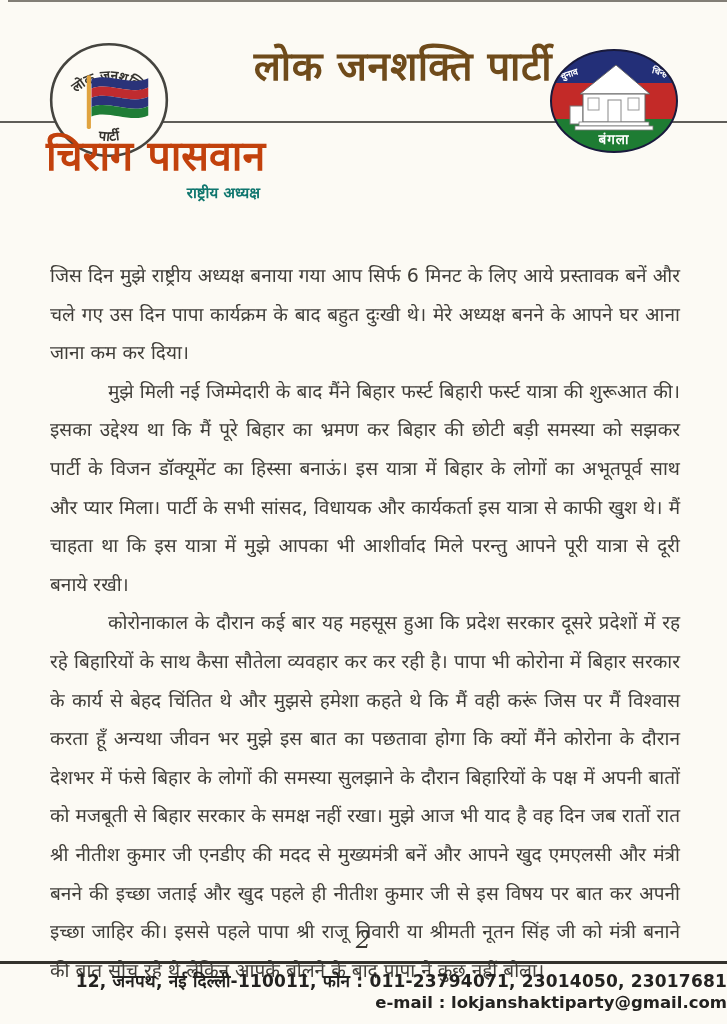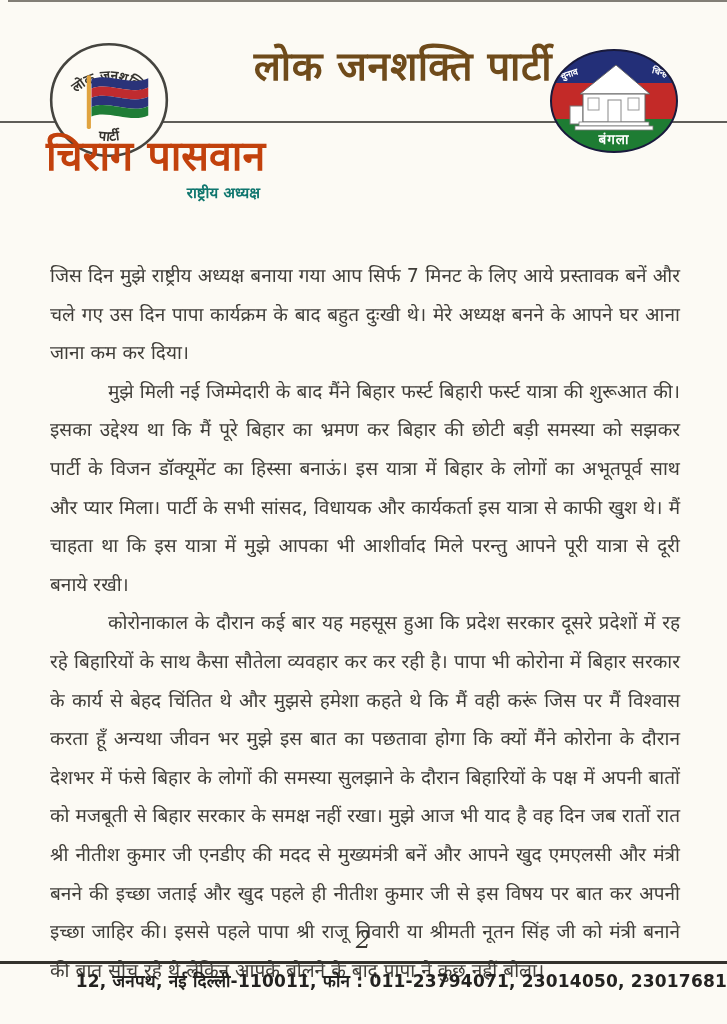--- a/index.html
+++ b/index.html
@@ -99,24 +99,25 @@
     </g>
     <ellipse cx="66" cy="53" rx="63" ry="51" fill="none" stroke="#191a3c" stroke-width="2"></ellipse>
   </svg>
 
   <div class="signatory">
     <div class="signatory-name">चिराग पासवान</div>
     <div class="signatory-designation">राष्ट्रीय अध्यक्ष</div>
   </div>
 
   <div class="body-text">
-    <p>जिस दिन मुझे राष्ट्रीय अध्यक्ष बनाया गया आप सिर्फ 7 मिनट के लिए आये प्रस्तावक बनें और चले गए उस दिन पापा कार्यक्रम के बाद बहुत दुःखी थे। मेरे अध्यक्ष बनने के आपने घर आना जाना कम कर दिया।</p>
+    <p>जिस दिन मुझे राष्ट्रीय अध्यक्ष बनाया गया आप सिर्फ 6 मिनट के लिए आये प्रस्तावक बनें और चले गए उस दिन पापा कार्यक्रम के बाद बहुत दुःखी थे। मेरे अध्यक्ष बनने के आपने घर आना जाना कम कर दिया।</p>
     <p class="indent">मुझे मिली नई जिम्मेदारी के बाद मैंने बिहार फर्स्ट बिहारी फर्स्ट यात्रा की शुरूआत की। इसका उद्देश्य था कि मैं पूरे बिहार का भ्रमण कर बिहार की छोटी बड़ी समस्या को सझकर पार्टी के विजन डॉक्यूमेंट का हिस्सा बनाऊं। इस यात्रा में बिहार के लोगों का अभूतपूर्व साथ और प्यार मिला। पार्टी के सभी सांसद, विधायक और कार्यकर्ता इस यात्रा से काफी खुश थे। मैं चाहता था कि इस यात्रा में मुझे आपका भी आशीर्वाद मिले परन्तु आपने पूरी यात्रा से दूरी बनाये रखी।</p>
     <p class="indent">कोरोनाकाल के दौरान कई बार यह महसूस हुआ कि प्रदेश सरकार दूसरे प्रदेशों में रह रहे बिहारियों के साथ कैसा सौतेला व्यवहार कर कर रही है। पापा भी कोरोना में बिहार सरकार के कार्य से बेहद चिंतित थे और मुझसे हमेशा कहते थे कि मैं वही करूं जिस पर मैं विश्वास करता हूँ अन्यथा जीवन भर मुझे इस बात का पछतावा होगा कि क्यों मैंने कोरोना के दौरान देशभर में फंसे बिहार के लोगों की समस्या सुलझाने के दौरान बिहारियों के पक्ष में अपनी बातों को मजबूती से बिहार सरकार के समक्ष नहीं रखा। मुझे आज भी याद है वह दिन जब रातों रात श्री नीतीश कुमार जी एनडीए की मदद से मुख्यमंत्री बनें और आपने खुद एमएलसी और मंत्री बनने की इच्छा जताई और खुद पहले ही नीतीश कुमार जी से इस विषय पर बात कर अपनी इच्छा जाहिर की। इससे पहले पापा श्री राजू तिवारी या श्रीमती नूतन सिंह जी को मंत्री बनाने की बात सोच रहे थे लेकिन आपके बोलने के बाद पापा ने कुछ नहीं बोला।</p>
   </div>
 
   <div class="page-number">2</div>
 
   <div class="footer">
     <div class="footer-address">12, जनपथ, नई दिल्ली-110011,  फोन : 011-23794071, 23014050, 23017681</div>
+    <div class="footer-email">e-mail : lokjanshaktiparty@gmail.com</div>
   </div>
 
 </div>
 
 </body></html>

